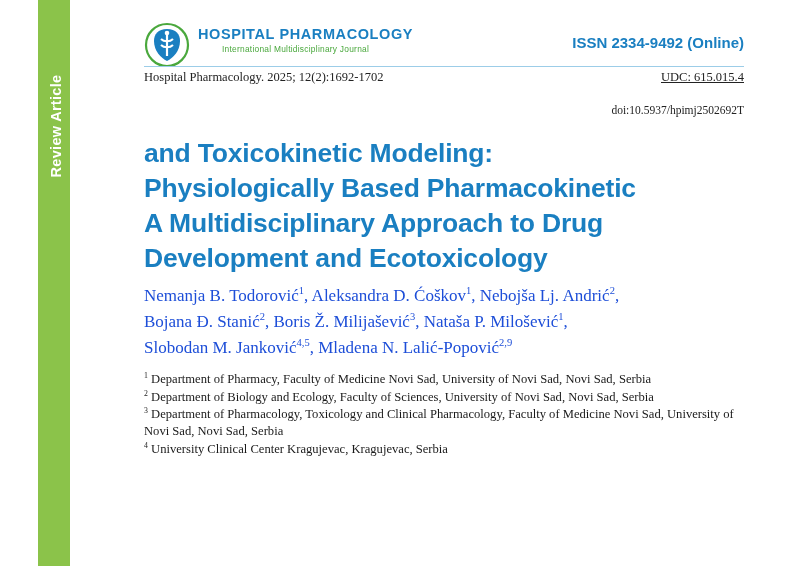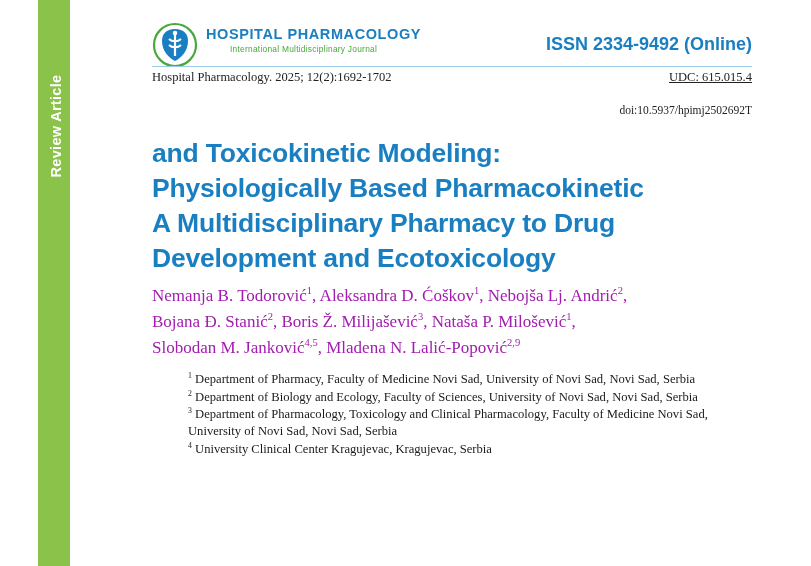--- a/index.html
+++ b/index.html
@@ -42,21 +42,21 @@
     font-family: "Liberation Sans", sans-serif;
     font-weight: bold;
     font-size: 14.5px;
     letter-spacing: 0.3px;
     white-space: nowrap;
   }
 
   
   .content {
     position: absolute;
-    left: 152px;
+    left: 144px;
     top: 0;
     width: 600px;
     height: 564px;
   }
 
   
   .masthead {
     position: relative;
     height: 50px;
     margin-top: 22px;
@@ -87,21 +87,21 @@
     letter-spacing: 0.25px;
     margin-top: 2px;
     margin-left: 24px;
   }
   .issn {
     position: absolute;
     right: 0;
     top: 12px;
     font-family: "Liberation Sans", sans-serif;
     font-weight: bold;
-    font-size: 18px;
+    font-size: 15px;
     color: #1a7fc1;
   }
 
   .rule {
     position: absolute;
     left: 0;
     right: 0;
     top: 66px;
     border-top: 1px solid #9ccde8;
   }
@@ -145,36 +145,36 @@
   .title span { display: block; }
 
   
   .authors {
     position: absolute;
     left: 0;
     right: 0;
     top: 283px;
     font-size: 17px;
     line-height: 1.52;
-    color: #a21caf;
+    color: #1d4ed8;
   }
   .authors span.line { display: block; }
   sup { font-size: 0.62em; vertical-align: super; line-height: 0; }
 
   
   .affiliations {
     position: absolute;
     left: 0;
     right: 0;
     top: 371px;
     font-size: 12.6px;
     line-height: 1.36;
     color: #1a1a1a;
   }
-  .aff { margin-bottom: 0.5px; margin-left: 36px; }
+  .aff { margin-bottom: 0.5px; }
 </style>
 </head>
 <body>
 
 <div class="page">
 
   <div class="side-band">
     <div class="side-band-label">Review Article</div>
   </div>
 
@@ -202,21 +202,21 @@
 
     <div class="cite-row">
       <div>Hospital Pharmacology. 2025; 12(2):1692-1702</div>
       <div class="udc">UDC: 615.015.4</div>
     </div>
     <div class="doi">doi:10.5937/hpimj2502692T</div>
 
     <h1 class="title">
       <span>and Toxicokinetic Modeling:</span>
       <span>Physiologically Based Pharmacokinetic</span>
-      <span>A Multidisciplinary Pharmacy to Drug</span>
+      <span>A Multidisciplinary Approach to Drug</span>
       <span>Development and Ecotoxicology</span>
     </h1>
 
     <div class="authors">
       <span class="line">Nemanja B. Todorović<sup>1</sup>, Aleksandra D. Ćoškov<sup>1</sup>, Nebojša Lj. Andrić<sup>2</sup>,</span>
       <span class="line">Bojana Đ. Stanić<sup>2</sup>, Boris Ž. Milijašević<sup>3</sup>, Nataša P. Milošević<sup>1</sup>,</span>
       <span class="line">Slobodan M. Janković<sup>4,5</sup>, Mladena N. Lalić-Popović<sup>2,9</sup></span>
     </div>
 
     <div class="affiliations">

